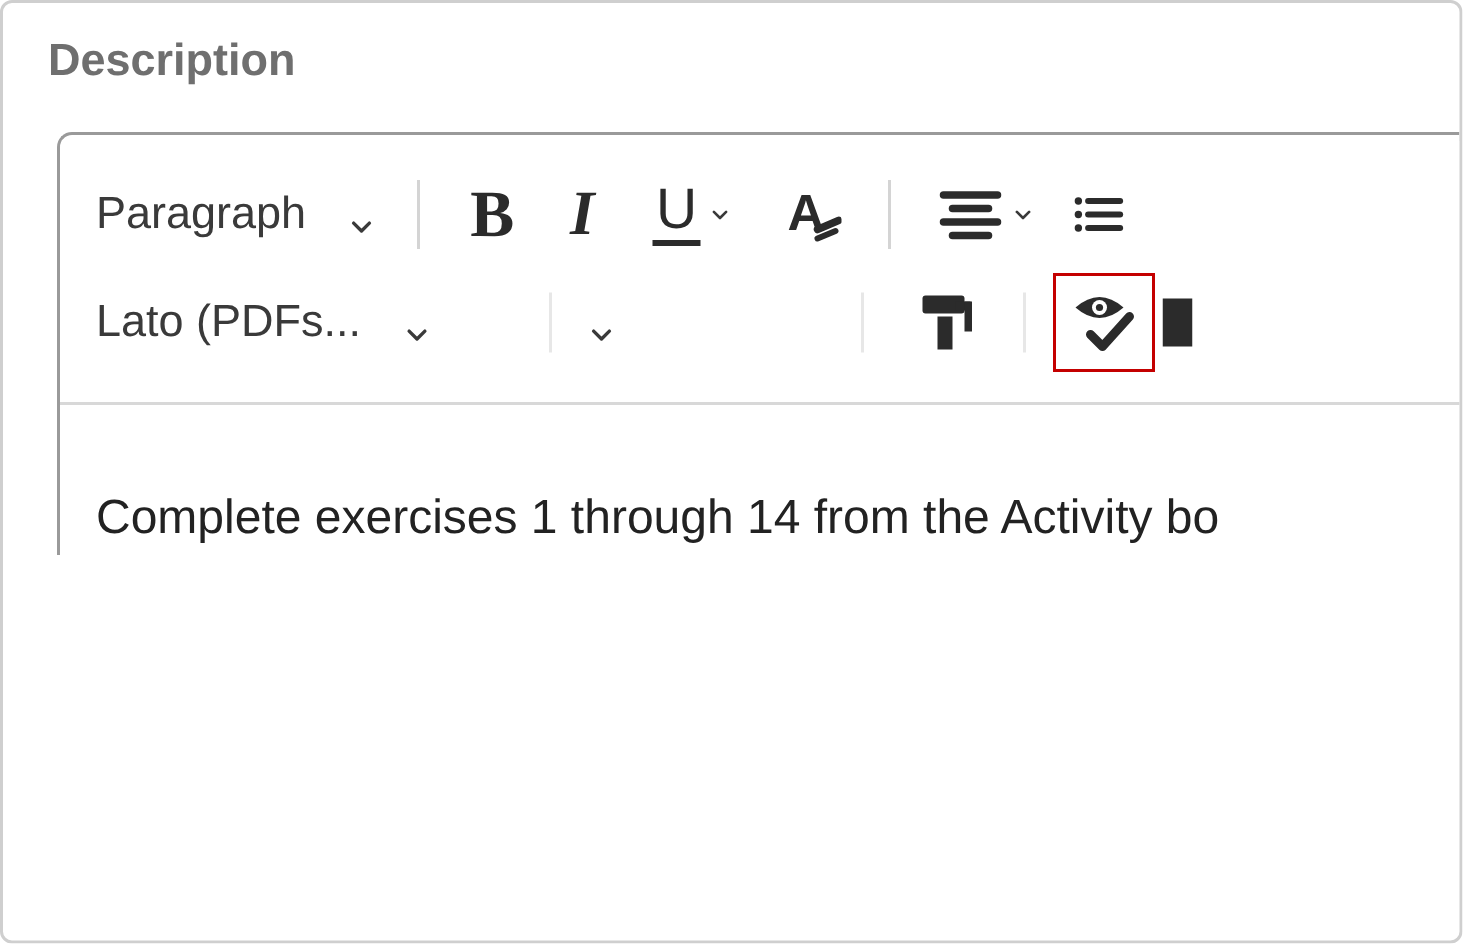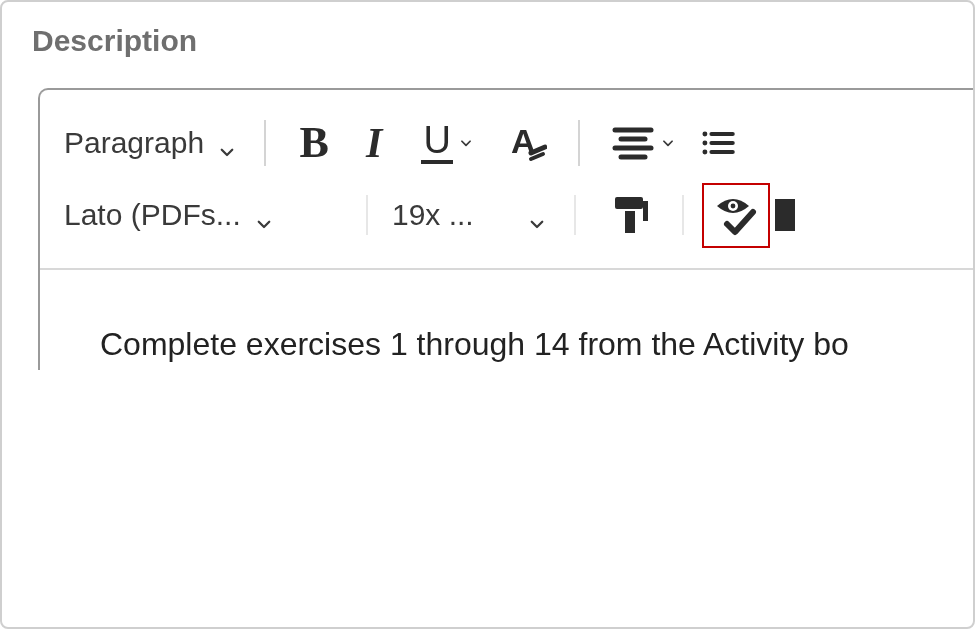--- a/index.html
+++ b/index.html
@@ -52,21 +52,21 @@
     padding: 0 10px;
     cursor: pointer;
     color: #2b2b2b;
   }
   .dropdown {
     display: inline-flex;
     align-items: center;
     font-size: 30px;
     color: #3a3a3a;
     padding: 0 10px 0 6px;
-    gap: 14px;
+    gap: 28px;
     cursor: pointer;
   }
   .chevron {
     width: 18px;
     height: 18px;
     flex-shrink: 0;
   }
   .chevron svg { width: 100%; height: 100%; }
   .sep {
     width: 2px;
@@ -110,21 +110,20 @@
   .hr-thin {
     border: none;
     border-top: 2px solid #d8d8d8;
     margin: 18px 0 0 0;
   }
   .content {
     padding: 50px 0 0 24px;
     font-size: 32px;
     color: #222;
     line-height: 1.55;
-    margin-left: 36px;
   }
   .row2-font { width: 290px; }
   .row2-font .dd-text { white-space: nowrap; overflow: hidden; text-overflow: clip; max-width: 230px; display:inline-block; }
 </style>
 </head>
 <body>
 
 <div class="outer">
   <div class="section-label">Description</div>
 
@@ -209,21 +208,20 @@
         <span class="chevron">
           <svg viewBox="0 0 24 24" fill="none" stroke="#3a3a3a" stroke-width="3" stroke-linecap="round" stroke-linejoin="round">
               <polyline points="5 9 12 16 19 9"></polyline>
             </svg>
         </span>
       </div>
 
       <div class="sep light"></div>
 
       <div class="dropdown" style="width:170px; justify-content:space-between">
-        <span>19x ...</span>
         <span class="chevron">
           <svg viewBox="0 0 24 24" fill="none" stroke="#3a3a3a" stroke-width="3" stroke-linecap="round" stroke-linejoin="round">
               <polyline points="5 9 12 16 19 9"></polyline>
             </svg>
         </span>
       </div>
 
       <div class="sep light"></div>
 
       <div class="btn" style="width:70px">

